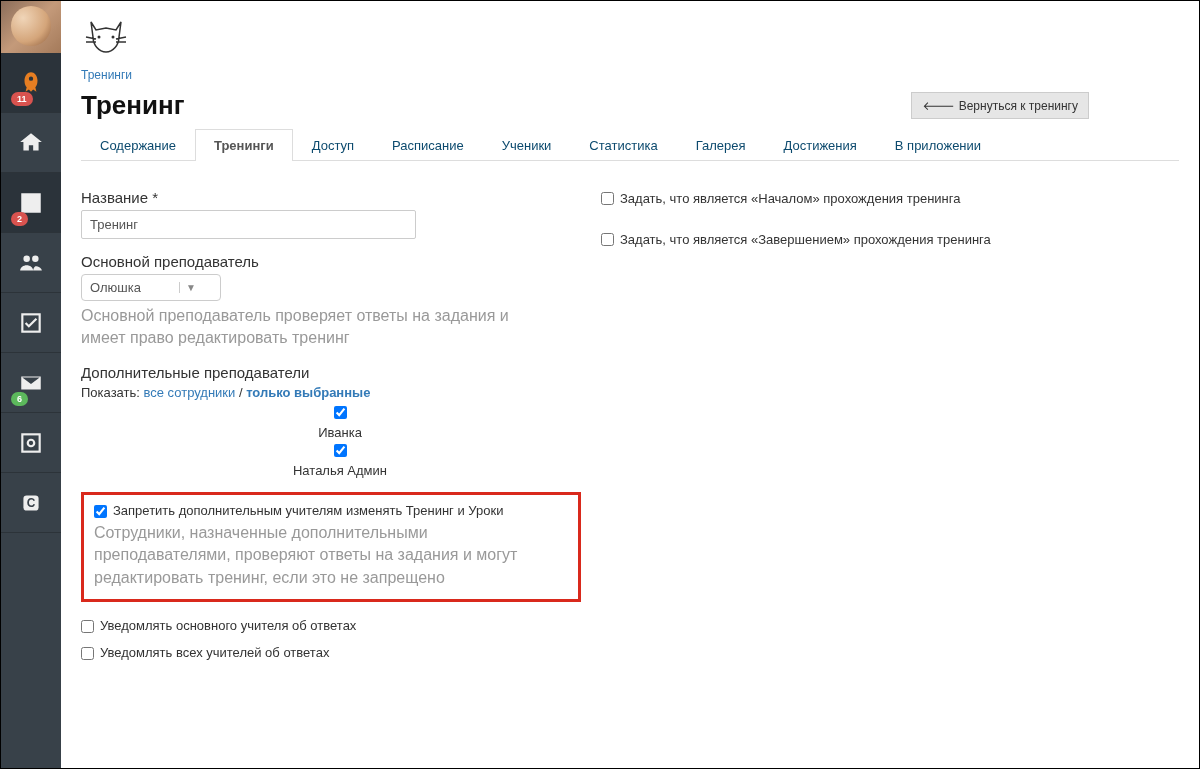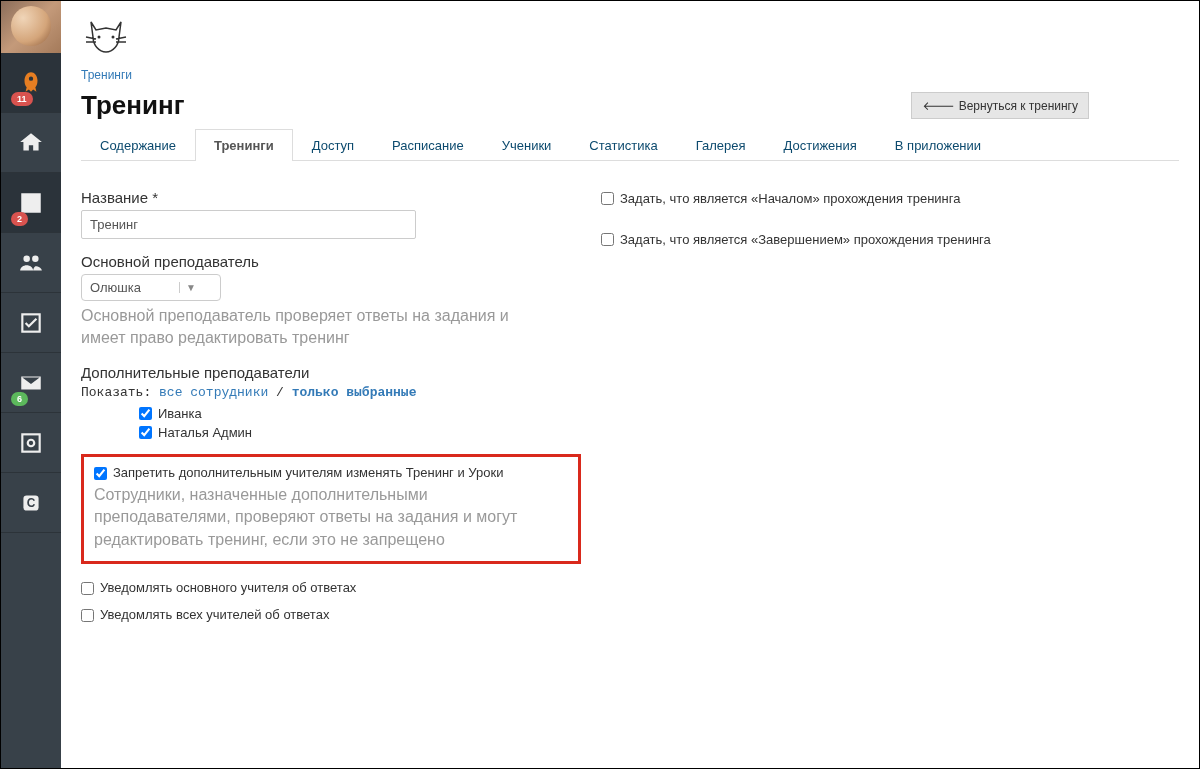--- a/index.html
+++ b/index.html
@@ -27,25 +27,25 @@
 .content { padding: 28px 20px; display:flex; gap: 60px; }
 .col-left { width: 460px; }
 .col-right { flex:1; padding-top: 2px; }
 .form-group { margin-bottom: 14px; }
 .form-label { display:block; font-size:15px; color:#333; margin-bottom:4px; }
 .form-input { width:335px; border:1px solid #ccc; padding:6px 8px; font-size:13px; color:#555; border-radius:2px; }
 .form-textarea { width:335px; height:88px; border:1px solid #ccc; padding:6px 8px; font-size:13px; color:#555; resize:both; border-radius:2px; }
 .form-select { width:140px; border:1px solid #ccc; padding:5px 24px 5px 8px; font-size:13px; color:#555; background:#fff; position:relative; border-radius:4px; display:flex; align-items:center; justify-content:space-between; }
 .select-arrow { border-left:1px solid #ccc; padding-left:6px; color:#888; font-size:10px; }
 .help-text { font-size:16px; color:#999; margin-top:4px; line-height:1.4; }
-.filter-row { font-size:13px; margin-top:4px;font-family:Liberation Mono, monospace; }
+.filter-row { font-size:13px; margin-top:4px; }
 .filter-row a { color:#337ab7; text-decoration:none; }
 .filter-row a.active { font-weight:bold; }
 .teachers-list { margin-top:6px; padding-left:58px; }
-.teacher-item { display:flex; align-items:center; gap:6px; font-size:13px; margin-bottom:4px; }
+.teacher-item { display:flex; align-items:center; gap:6px; font-size:13px; margin-bottom:4px;flex-direction:column; }
 .checkbox-row { display:flex; align-items:flex-end; gap:6px; font-size:13px; margin-bottom: 12px; }
 .checkbox-row input { margin-top:2px; }
 .highlight-box { border:3px solid #d9291c; padding:8px 10px 10px; margin: 14px 0 16px; width:500px; }
 .highlight-box .checkbox-row { margin-bottom:4px; }
 .right-check { display:flex; align-items:center; gap:6px; font-size:13px; margin-bottom: 26px; }
 </style>
 </head>
 <body>
 
 <div class="app">

